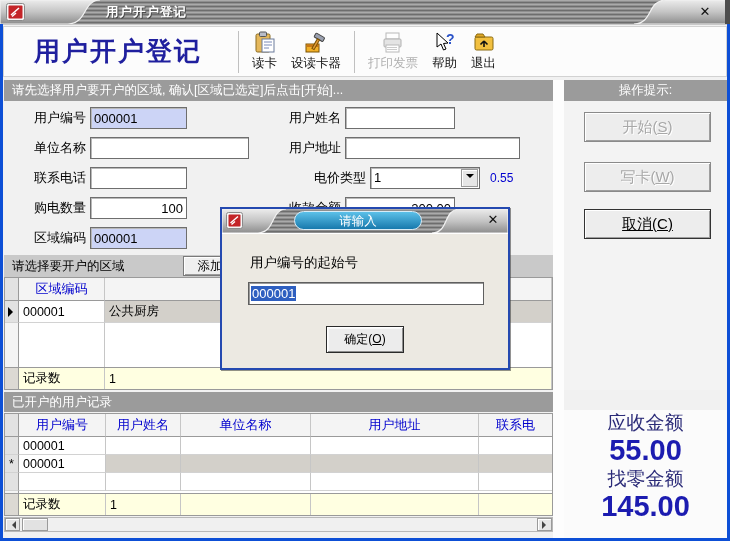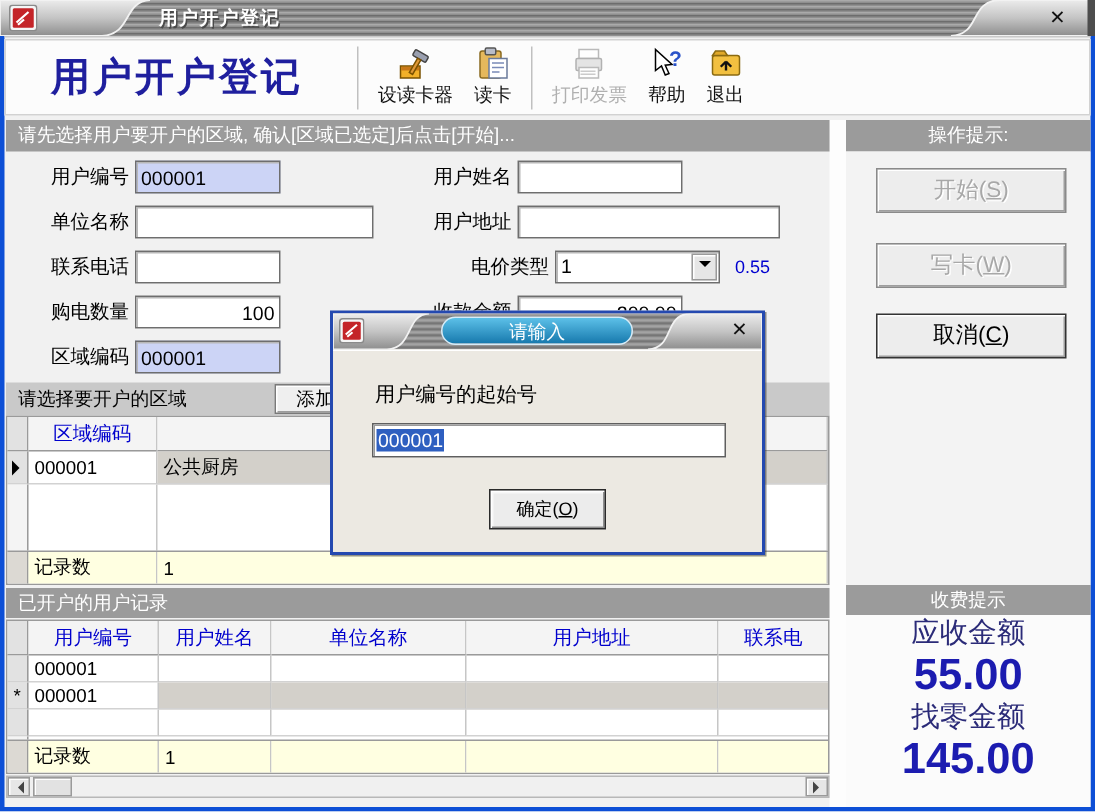--- a/index.html
+++ b/index.html
@@ -64,21 +64,21 @@
   .sbtn { width:15px; height:13px; background:#e6e6e6; border:1px solid #9a9a9a; box-shadow:inset 1px 1px 0 #fff; display:flex; align-items:center; justify-content:center; }
   .sthumb { width:26px; height:13px; background:#e2e2e2; border:1px solid #9a9a9a; box-shadow:inset 1px 1px 0 #fff; margin-left:2px; }
   .tri-l2 { width:0; height:0; border:4px solid transparent; border-right-color:#444; margin-right:2px; }
   .tri-r2 { width:0; height:0; border:4px solid transparent; border-left-color:#444; margin-left:2px; }
   .strack { flex:1; }
 
   
   .rpanel { position:absolute; left:564px; top:101px; width:163px; height:289px; background:#f3f3f3; }
   .abtn { position:absolute; left:584px; width:127px; height:30px; background:#ededed; border:1px solid #8a8a8a; box-shadow:inset 1px 1px 0 #fff, inset -1px -1px 0 #9e9e9e; font-size:15px; text-align:center; line-height:28px; }
   .abtn.disabled { color:#a8a8a8; text-shadow:1px 1px 0 #fff; }
-  .abtn.default { border:1px solid #333; }
+  .abtn.default { border:1px solid #333;text-decoration:underline; }
   .u { text-decoration:underline; }
 
   
   .feearea { position:absolute; left:564px; top:410px; width:163px; height:128px; background:#fbfbfb; text-align:center; }
   .feelabel { font-family:"DejaVu Serif","Liberation Serif",serif; font-size:19px; color:#2b2b78; line-height:24px; }
   .feenum { font-size:29px; font-weight:bold; color:#1c1cb0; line-height:32px; }
 
   
   .dialog { position:absolute; left:220px; top:207px; width:290px; height:163px; background:#ece9e2; border:2px solid #2449b0; box-shadow:1px 1px 0 #33333388; z-index:10; }
   .dlg-tb { position:absolute; left:0; top:0; width:286px; height:24px; }
@@ -125,38 +125,38 @@
   </div>
 
   <div id="frame"></div>
 
   <div class="toolbar">
     <div class="page-title">用户开户登记</div>
     <div class="tsep"></div>
 
     <div class="titem">
       <svg class="ticon" viewBox="0 0 24 24">
+        <rect x="3" y="3" width="14" height="18" rx="1.5" fill="#e5b85c" stroke="#8a6a20"></rect>
+        <rect x="6.5" y="1" width="7" height="4.5" rx="1" fill="#b8bcc8" stroke="#555"></rect>
+        <rect x="9" y="8" width="12" height="13" fill="#fff" stroke="#6a7a9a"></rect>
+        <path d="M11 11h8M11 14h8M11 17h5" stroke="#7a8ab8" stroke-width="1" fill="none"></path>
+      </svg>
+      <span>读卡</span>
+    </div>
+
+    <div class="titem">
+      <svg class="ticon" viewBox="0 0 24 24">
         <rect x="2" y="13" width="13" height="8" fill="#f2b028" stroke="#7a5200"></rect>
         <rect x="2.5" y="13.5" width="12" height="2.5" fill="#c87818"></rect>
         <g transform="rotate(30 15 7)">
           <rect x="10" y="4" width="10" height="4.5" rx="1" fill="#9aa0b0" stroke="#444"></rect>
           <rect x="14" y="8.5" width="2.5" height="11" fill="#e09838" stroke="#7a5200"></rect>
         </g>
       </svg>
       <span>设读卡器</span>
-    </div>
-
-    <div class="titem">
-      <svg class="ticon" viewBox="0 0 24 24">
-        <rect x="3" y="3" width="14" height="18" rx="1.5" fill="#e5b85c" stroke="#8a6a20"></rect>
-        <rect x="6.5" y="1" width="7" height="4.5" rx="1" fill="#b8bcc8" stroke="#555"></rect>
-        <rect x="9" y="8" width="12" height="13" fill="#fff" stroke="#6a7a9a"></rect>
-        <path d="M11 11h8M11 14h8M11 17h5" stroke="#7a8ab8" stroke-width="1" fill="none"></path>
-      </svg>
-      <span>读卡</span>
     </div>
 
     <div class="tsep"></div>
 
     <div class="titem disabled">
       <svg class="ticon" viewBox="0 0 24 24">
         <rect x="5" y="2" width="13" height="6" fill="#fff" stroke="#777"></rect>
         <rect x="3" y="8" width="17" height="8" rx="1" fill="#c8ccd4" stroke="#666"></rect>
         <rect x="5" y="14" width="13" height="7" fill="#fff" stroke="#777"></rect>
         <path d="M6 16.5h10M6 18.5h10" stroke="#99a" fill="none"></path>
@@ -322,21 +322,20 @@
     <span class="sbtn">
         <span class="tri-r2"></span>
       </span>
   </div>
 
   <div class="rpanel"></div>
   <div class="abtn disabled" style="top:112px;"><span>开始(</span><span class="u">S</span><span>)</span></div>
   <div class="abtn disabled" style="top:162px;"><span>写卡(</span><span class="u">W</span><span>)</span></div>
   <div class="abtn default" style="top:209px;"><span>取消(</span><span class="u">C</span><span>)</span></div>
 
-  <div class="gbar center" style="left:564px; top:390px; width:163px; height:20px; line-height:20px;">收费提示</div>
   <div class="feearea">
     <div class="feelabel">应收金额</div>
     <div class="feenum">55.00</div>
     <div class="feelabel">找零金额</div>
     <div class="feenum">145.00</div>
   </div>
 
   <div class="dialog">
     <div class="dlg-tb">
       <svg width="286" height="24">

